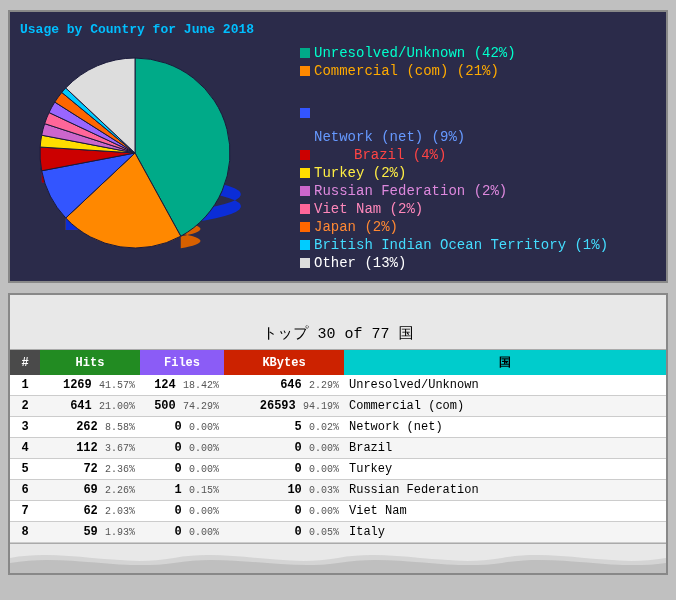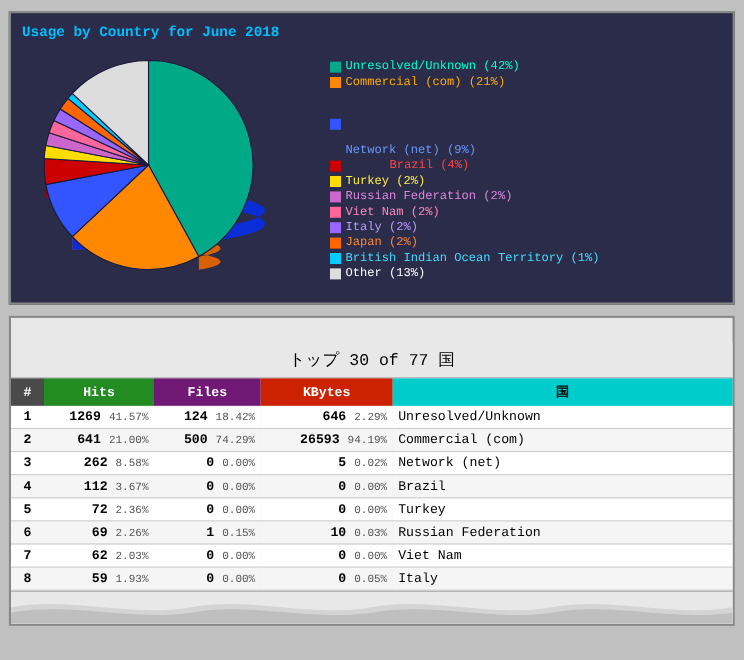--- a/index.html
+++ b/index.html
@@ -41,21 +41,21 @@
     .pie-container {
       width: 260px;
       height: 220px;
       flex-shrink: 0;
     }
 
     .legend {
       display: flex;
       flex-direction: column;
       gap: 2px;
-      font-size: 11px;
+      font-size: 14px;
     }
 
     .legend-item {
       display: flex;
       align-items: center;
       gap: 4px;
       white-space: nowrap;
     }
 
     
@@ -83,21 +83,21 @@
     }
 
     thead tr th {
       padding: 4px 6px;
       text-align: center;
       font-weight: bold;
     }
 
     thead tr th:nth-child(1) { background: #4a4a4a; color: white; width: 30px; }
     thead tr th:nth-child(2) { background: #228b22; color: white; width: 100px; }
-    thead tr th:nth-child(3) { background: #701a75; color: white; width: 97px; }
+    thead tr th:nth-child(3) { background: #8b5cf6; color: white; width: 84px; }
     thead tr th:nth-child(4) { background: #cc2200; color: white; width: 120px; }
     thead tr th:nth-child(5) { background: #00cccc; color: black; }
 
     tbody tr {
       border-bottom: 1px solid #ccc;
     }
 
     tbody tr:nth-child(even) {
       background: #f5f5f5;
     }
@@ -192,24 +192,20 @@
         </div>
         <div class="legend-item">
           <span style="display: inline-block; width: 10px; height: 10px; background-color: rgb(204, 102, 204); flex-shrink: 0;"></span>
           <span style="color: rgb(221, 136, 221);">Russian Federation (2%)</span>
         </div>
         <div class="legend-item">
           <span style="display: inline-block; width: 10px; height: 10px; background-color: rgb(255, 102, 153); flex-shrink: 0;"></span>
           <span style="color: rgb(255, 136, 187);">Viet Nam (2%)</span>
         </div>
         <div class="legend-item">
-          <span style="display: inline-block; width: 10px; height: 10px; background-color: rgb(153, 102, 255); flex-shrink: 0;"></span>
-          <span style="color: rgb(187, 153, 255);">Italy (2%)</span>
-        </div>
-        <div class="legend-item">
           <span style="display: inline-block; width: 10px; height: 10px; background-color: rgb(255, 102, 0); flex-shrink: 0;"></span>
           <span style="color: rgb(255, 136, 51);">Japan (2%)</span>
         </div>
         <div class="legend-item">
           <span style="display: inline-block; width: 10px; height: 10px; background-color: rgb(0, 204, 255); flex-shrink: 0;"></span>
           <span style="color: rgb(68, 221, 255);">British Indian Ocean Territory (1%)</span>
         </div>
         <div class="legend-item">
           <span style="display: inline-block; width: 10px; height: 10px; background-color: rgb(221, 221, 221); flex-shrink: 0;"></span>
           <span style="color: rgb(255, 255, 255);">Other (13%)</span>

